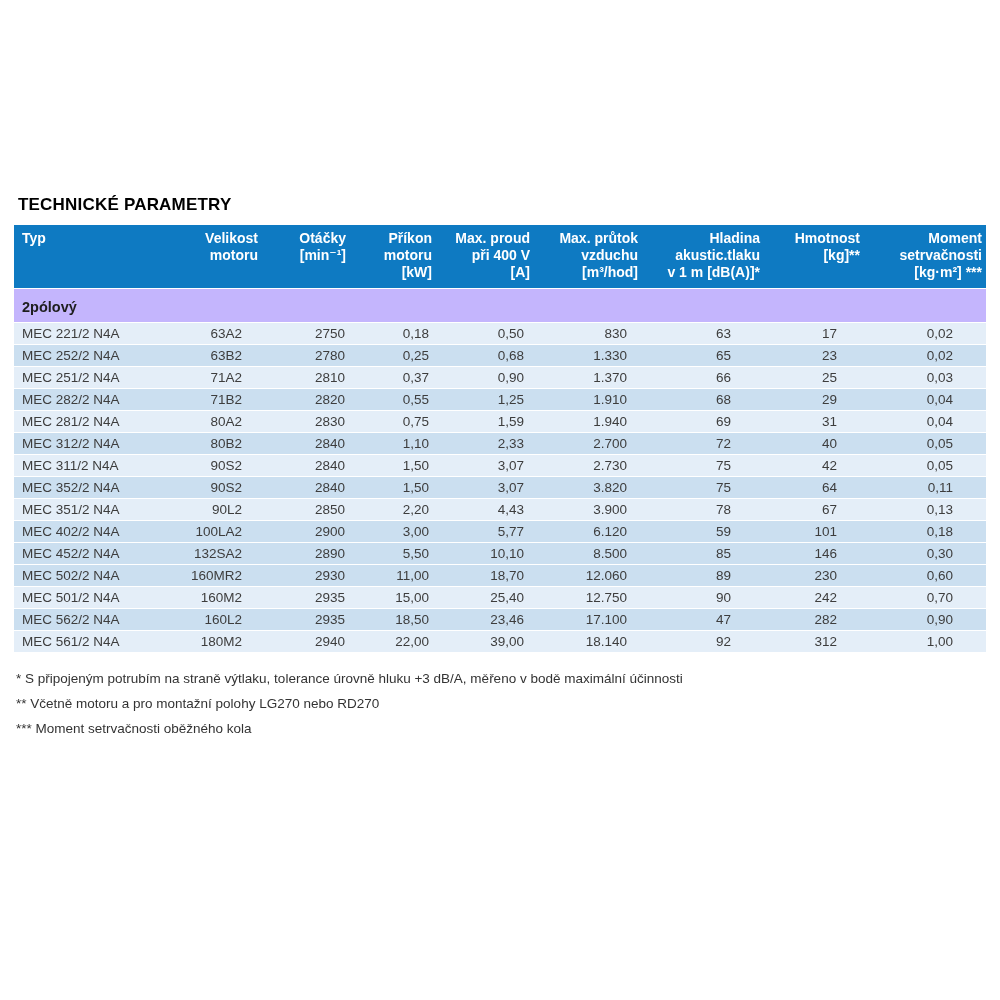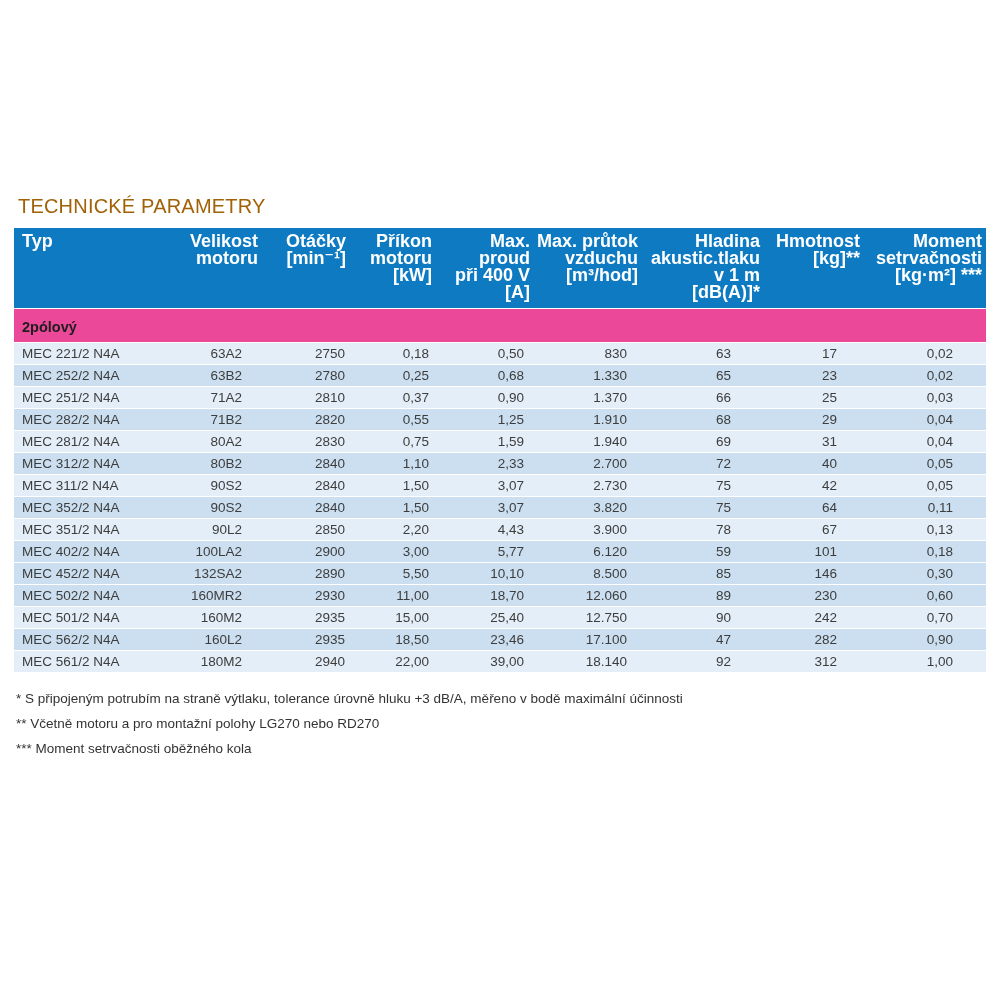--- a/index.html
+++ b/index.html
@@ -1,26 +1,26 @@
 <!DOCTYPE html>
 <html style="--header-bg: #0e7ac2; --row-light: #e4eef8; --row-dark: #cbdff0;"><head>
 <meta charset="utf-8">
 <style>
   html,body{margin:0;padding:0;width:1000px;height:1000px;background:#ffffff;overflow:hidden;}
   body{font-family:"Liberation Sans","DejaVu Sans",sans-serif;color:#333;}
   .content{padding:195px 14px 0 14px;}
-  .page-title{font-size:20px;font-weight:normal;color:#a16207;margin:0 0 10px 4px;letter-spacing:.2px;}
+  .page-title{font-size:17px;font-weight:bold;color:#000000;margin:0 0 10px 4px;letter-spacing:.2px;}
   .page-subtitle{font-size:15px;color:#3a3a3a;margin:0 0 24px 4px;}
   table.params{border-collapse:separate;border-spacing:0;table-layout:fixed;width:972px;}
   col.c1{width:156px}col.c2{width:92px}col.c3{width:88px}col.c4{width:86px}col.c5{width:98px}
   col.c6{width:108px}col.c7{width:122px}col.c8{width:100px}col.c9{width:122px}
-  thead th{background:var(--header-bg,#0e7ac2);color:#fff;font-weight:bold;font-size:18px;
+  thead th{background:var(--header-bg,#0e7ac2);color:#fff;font-weight:bold;font-size:14px;
     line-height:17px;text-align:right;vertical-align:top;padding:5px 4px 7px 2px;margin-top:23px;}
   thead th:first-child{text-align:left;padding-left:8px;}
-  tr.section-row td{background:#ec4899;font-weight:bold;font-size:14.5px;color:#1e1e1e;
+  tr.section-row td{background:#c4b5fd;font-weight:bold;font-size:14.5px;color:#1e1e1e;
     text-align:left;padding:7px 0 5px 8px;margin-left:32px;}
   tbody td{font-size:13.5px;color:#3d3d3d;text-align:right;height:21px;padding:0 4px;
     border-top:1px solid #fff;white-space:nowrap;}
   tbody td:first-child{text-align:left;padding-left:8px;}
   tbody tr.odd td{background:var(--row-light,#e4eef8);}
   tbody tr.even td{background:var(--row-dark,#cbdff0);}
   tbody tr td:nth-child(2){padding-right:20px;}
   tbody tr td:nth-child(3){padding-right:5px;}
   tbody tr td:nth-child(4){padding-right:7px;}
   tbody tr td:nth-child(5){padding-right:10px;}

